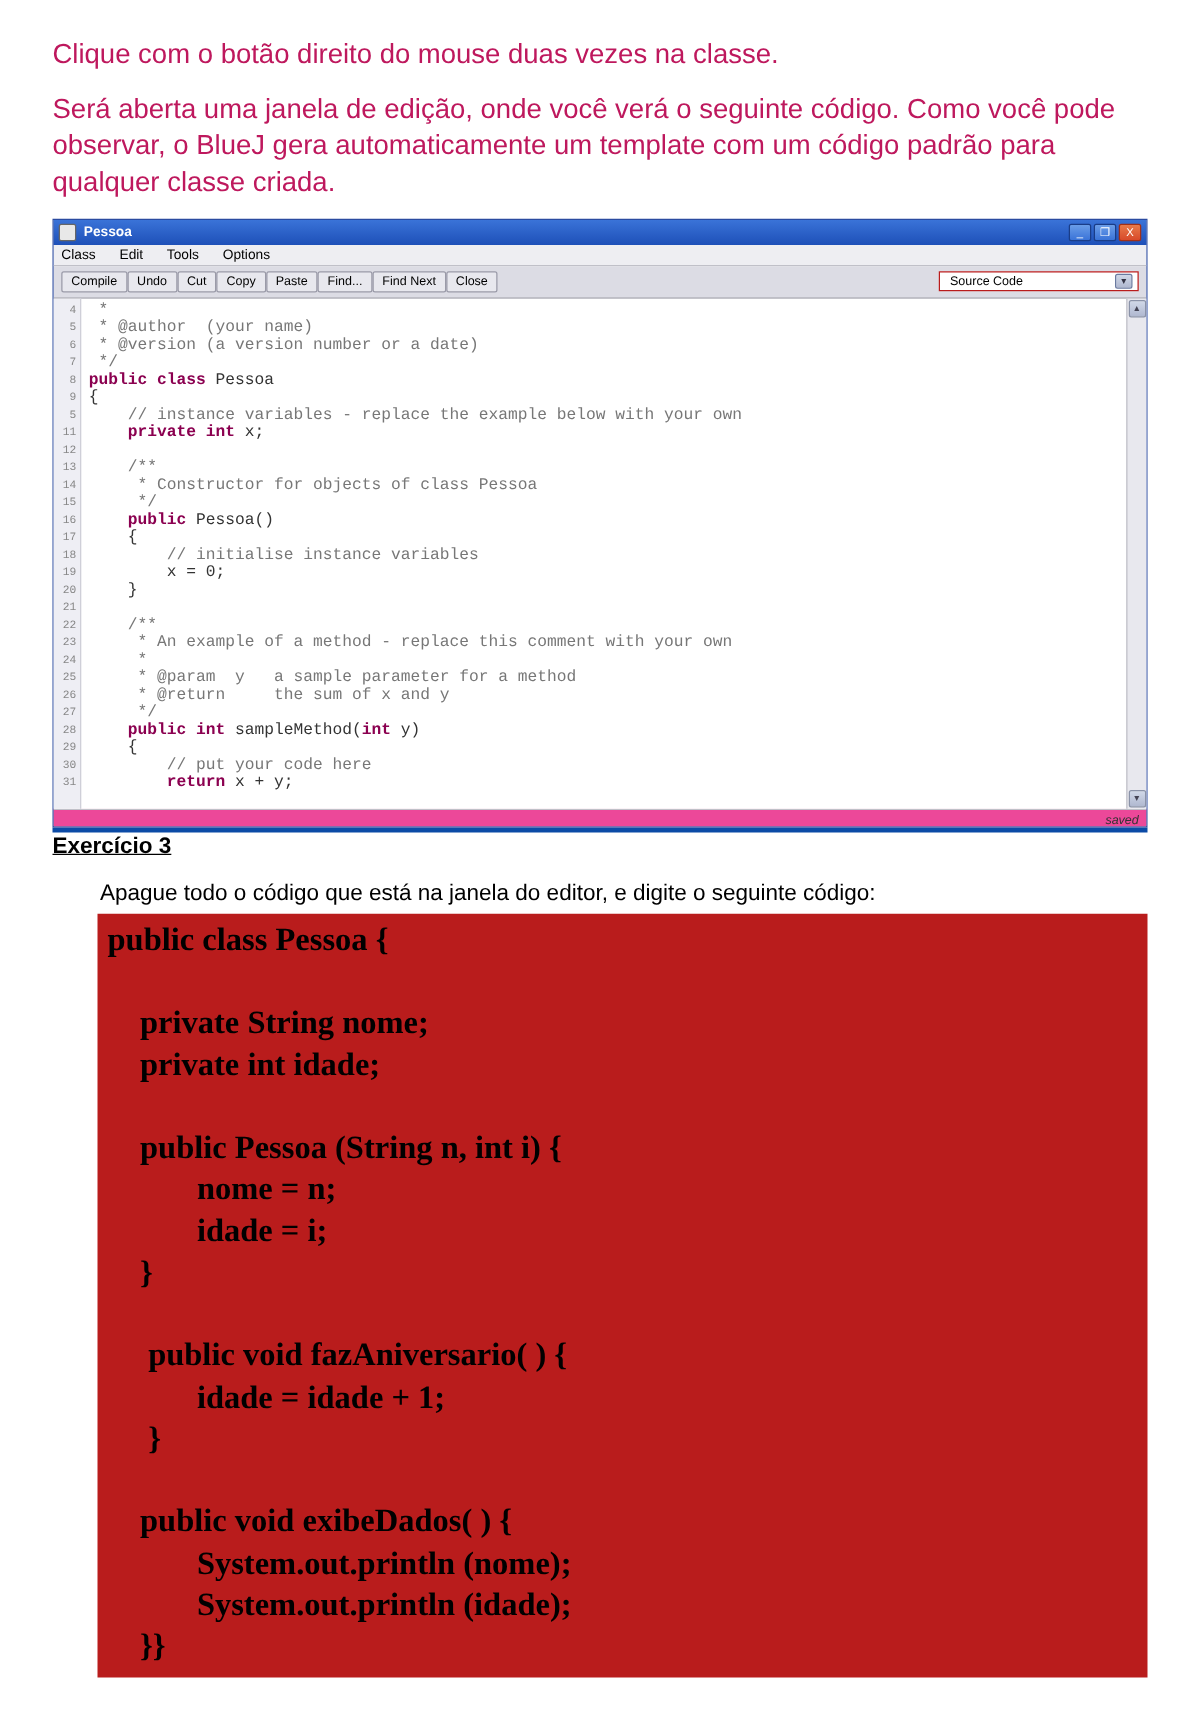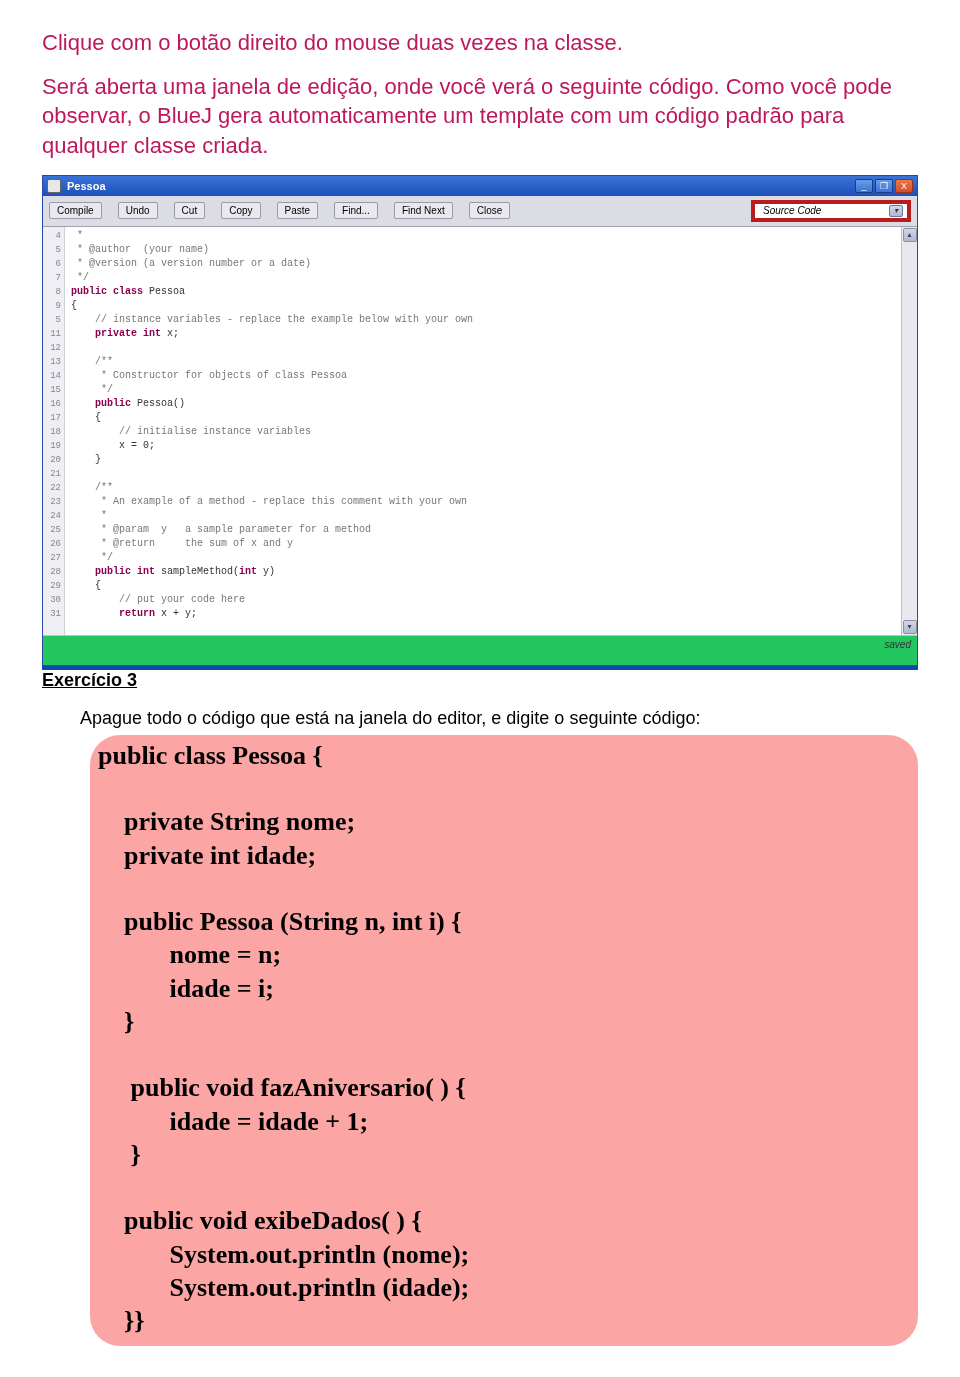--- a/index.html
+++ b/index.html
@@ -54,40 +54,39 @@
     font-size: 11px;
     color: #000;
     border-bottom: 1px solid #c0c0c8;
   }
   .menubar span { margin-right: 16px; }
   .toolbar {
     background: #dcdce4;
     padding: 4px 6px;
     display: flex;
     align-items: center;
-    gap: 16px;
+    gap: 0;
     border-bottom: 1px solid #a0a0a8;
   }
   .tbtn {
     font-size: 10px;
     padding: 2px 7px;
     background: #e8e8ee;
     border: 1px solid #9a9aa8;
     border-radius: 2px;
   }
   .toolbar .spacer { flex: 1; }
   .dropdown {
     display: flex; align-items: center;
     background: #fff;
-    border: 4px solid #b91c1c;
+    border: 1px solid #b91c1c;
     padding: 1px 4px 1px 8px;
     font-size: 10px;
     min-width: 160px;
     justify-content: space-between;
-    font-style: italic;
   }
   .dropdown .chev {
     width: 14px; height: 12px;
     background: linear-gradient(#d0d8e8,#b0b8d0);
     border: 1px solid #6a7aa0;
     border-radius: 2px;
     text-align: center;
     font-size: 8px;
     line-height: 10px;
     color: #334;
@@ -106,21 +105,21 @@
     color: #888;
     font-family: "Courier New", monospace;
     font-size: 9px;
     text-align: right;
     padding: 2px 3px 0 0;
   }
   .gutter div { height: 14px; line-height: 14px; }
   .code {
     flex: 1;
     font-family: "Courier New", monospace;
-    font-size: 10px;
+    font-size: 13px;
     line-height: 14px;
     color: #333;
     padding: 2px 4px 0 6px;
     white-space: pre;
     overflow: hidden;
   }
   .code .kw { color: #8b0050; font-weight: bold; }
   .code .cm { color: #777; }
   .scrollbar-v {
     width: 16px;
@@ -136,54 +135,53 @@
     background: linear-gradient(#d0d8e8,#b0b8d0);
     border: 1px solid #8a92a8;
     border-radius: 2px;
     font-size: 8px;
     line-height: 12px;
     text-align: center;
     color: #445;
     margin: 1px 0;
   }
   .statusbar {
-    background: #22c55e;
+    background: #ec4899;
     border-top: 1px solid #c0c0c8;
     padding: 2px 6px;
     text-align: right;
     font-size: 10px;
     font-style: italic;
     color: #333;
-    height: 30px;
+    height: 14px;
     line-height: 14px;
   }
 
   .ex-heading {
     font-size: 18px;
     font-weight: bold;
     text-decoration: underline;
     margin-bottom: 17px;
   }
   .ex-instr {
     font-size: 18px;
     margin-left: 38px;
     margin-bottom: 6px;
   }
   .codeblock {
-    background: #fca5a5;
-    margin-left: 48px;
+    background: #b91c1c;
+    margin-left: 36px;
     margin-right: 0;
     padding: 4px 8px 8px 8px;
     font-family: "Times New Roman", Times, serif;
     font-size: 26px;
     font-weight: bold;
     line-height: 1.28;
     color: #000;
     white-space: pre;
-    border-radius: 30px;
   }
   .footer {
     margin-top: 46px;
     font-style: italic;
     font-size: 16px;
   }
 </style>
 </head>
 <body>
 
@@ -193,20 +191,26 @@
 <div class="screenshot">
   <div class="win">
     <div class="titlebar">
       <div class="appicon"></div>
       <div class="title">Pessoa</div>
       <div class="winbtns">
         <div class="winbtn">_</div>
         <div class="winbtn">❐</div>
         <div class="winbtn close">X</div>
       </div>
+    </div>
+    <div class="menubar">
+      <span>Class</span>
+      <span>Edit</span>
+      <span>Tools</span>
+      <span>Options</span>
     </div>
     <div class="toolbar">
       <div class="tbtn">Compile</div>
       <div class="tbtn">Undo</div>
       <div class="tbtn">Cut</div>
       <div class="tbtn">Copy</div>
       <div class="tbtn">Paste</div>
       <div class="tbtn">Find...</div>
       <div class="tbtn">Find Next</div>
       <div class="tbtn">Close</div>

